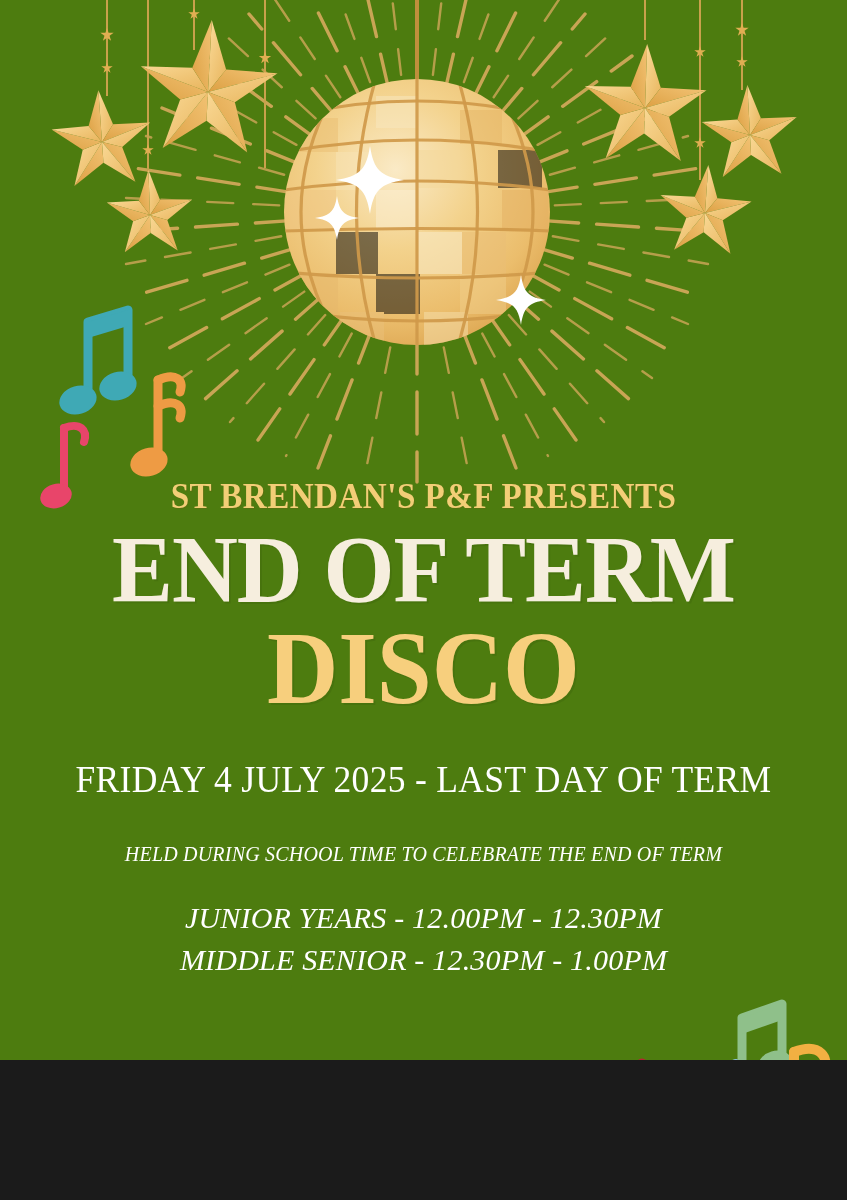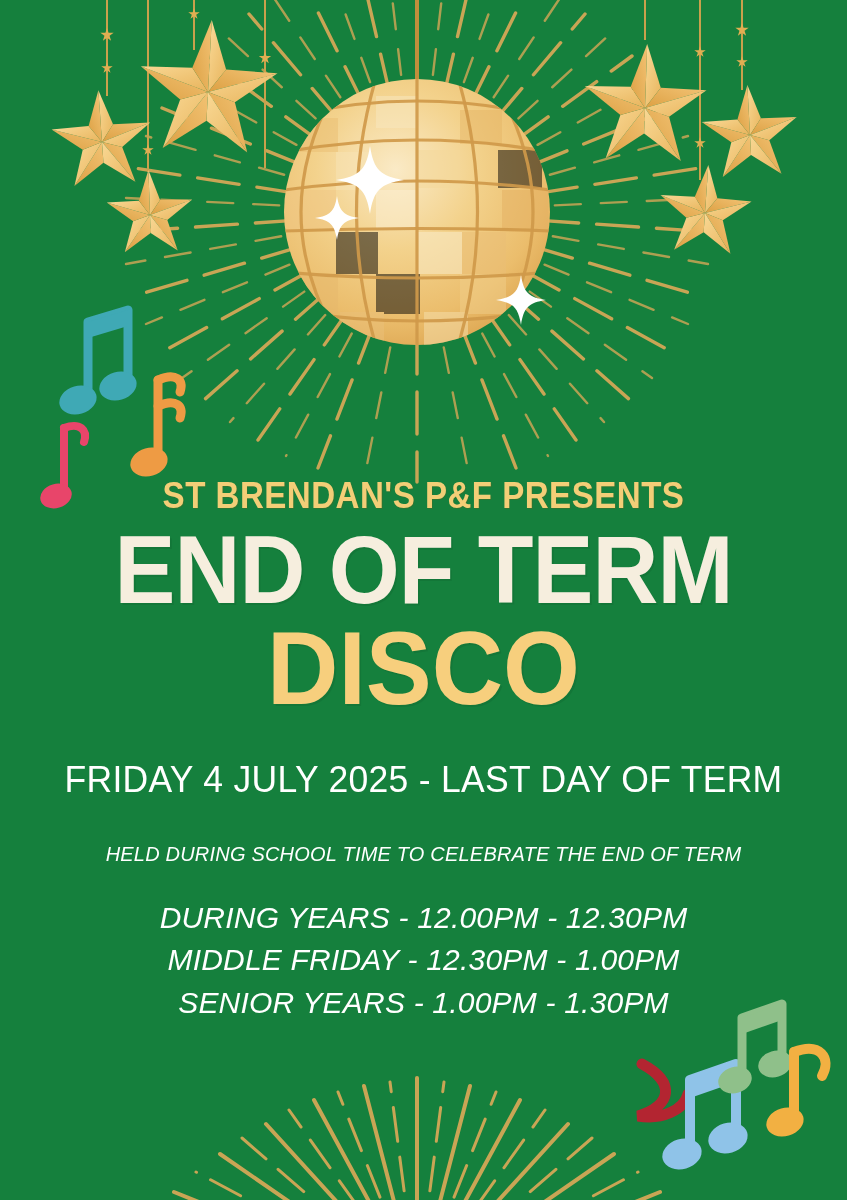--- a/index.html
+++ b/index.html
@@ -1,23 +1,23 @@
 <!DOCTYPE html>
 <html><head>
 <meta charset="utf-8">
 <style>
   html,body{margin:0;padding:0;background:#1b1b1b;}
   *{box-sizing:border-box;}
   .poster{
     position:relative;
-    width:847px;height:1200px;
+    width:847px;height:1060px;
     margin:0 auto;
     overflow:hidden;
-    background:#15803d;
-    font-family:Liberation Sans, sans-serif;
+    background:#4d7c0f;
+    font-family:Liberation Serif, serif;
   }
   .layer{position:absolute;inset:0;pointer-events:none;}
   .layer svg{display:block;width:847px;height:1200px;}
 
   
   .textblock{
     position:absolute;left:0;right:0;top:478px;
     text-align:center;
     z-index:6;
   }
@@ -362,19 +362,18 @@
     </svg>
   </div>
 
   <div class="textblock">
     <div class="presents">ST BRENDAN'S P&amp;F PRESENTS</div>
     <div class="title-main">END OF TERM</div>
     <div class="title-disco">DISCO</div>
     <div class="dateline">FRIDAY 4 JULY 2025 - LAST DAY OF TERM</div>
     <div class="noteline">HELD DURING SCHOOL TIME TO CELEBRATE THE END OF TERM</div>
     <ul class="sessions">
-      <li>DURING YEARS - 12.00PM - 12.30PM</li>
-      <li>MIDDLE FRIDAY - 12.30PM - 1.00PM</li>
-      <li>SENIOR YEARS - 1.00PM - 1.30PM</li>
+      <li>JUNIOR YEARS - 12.00PM - 12.30PM</li>
+      <li>MIDDLE SENIOR - 12.30PM - 1.00PM</li>
     </ul>
   </div>
 
 </div>
 
 </body></html>

